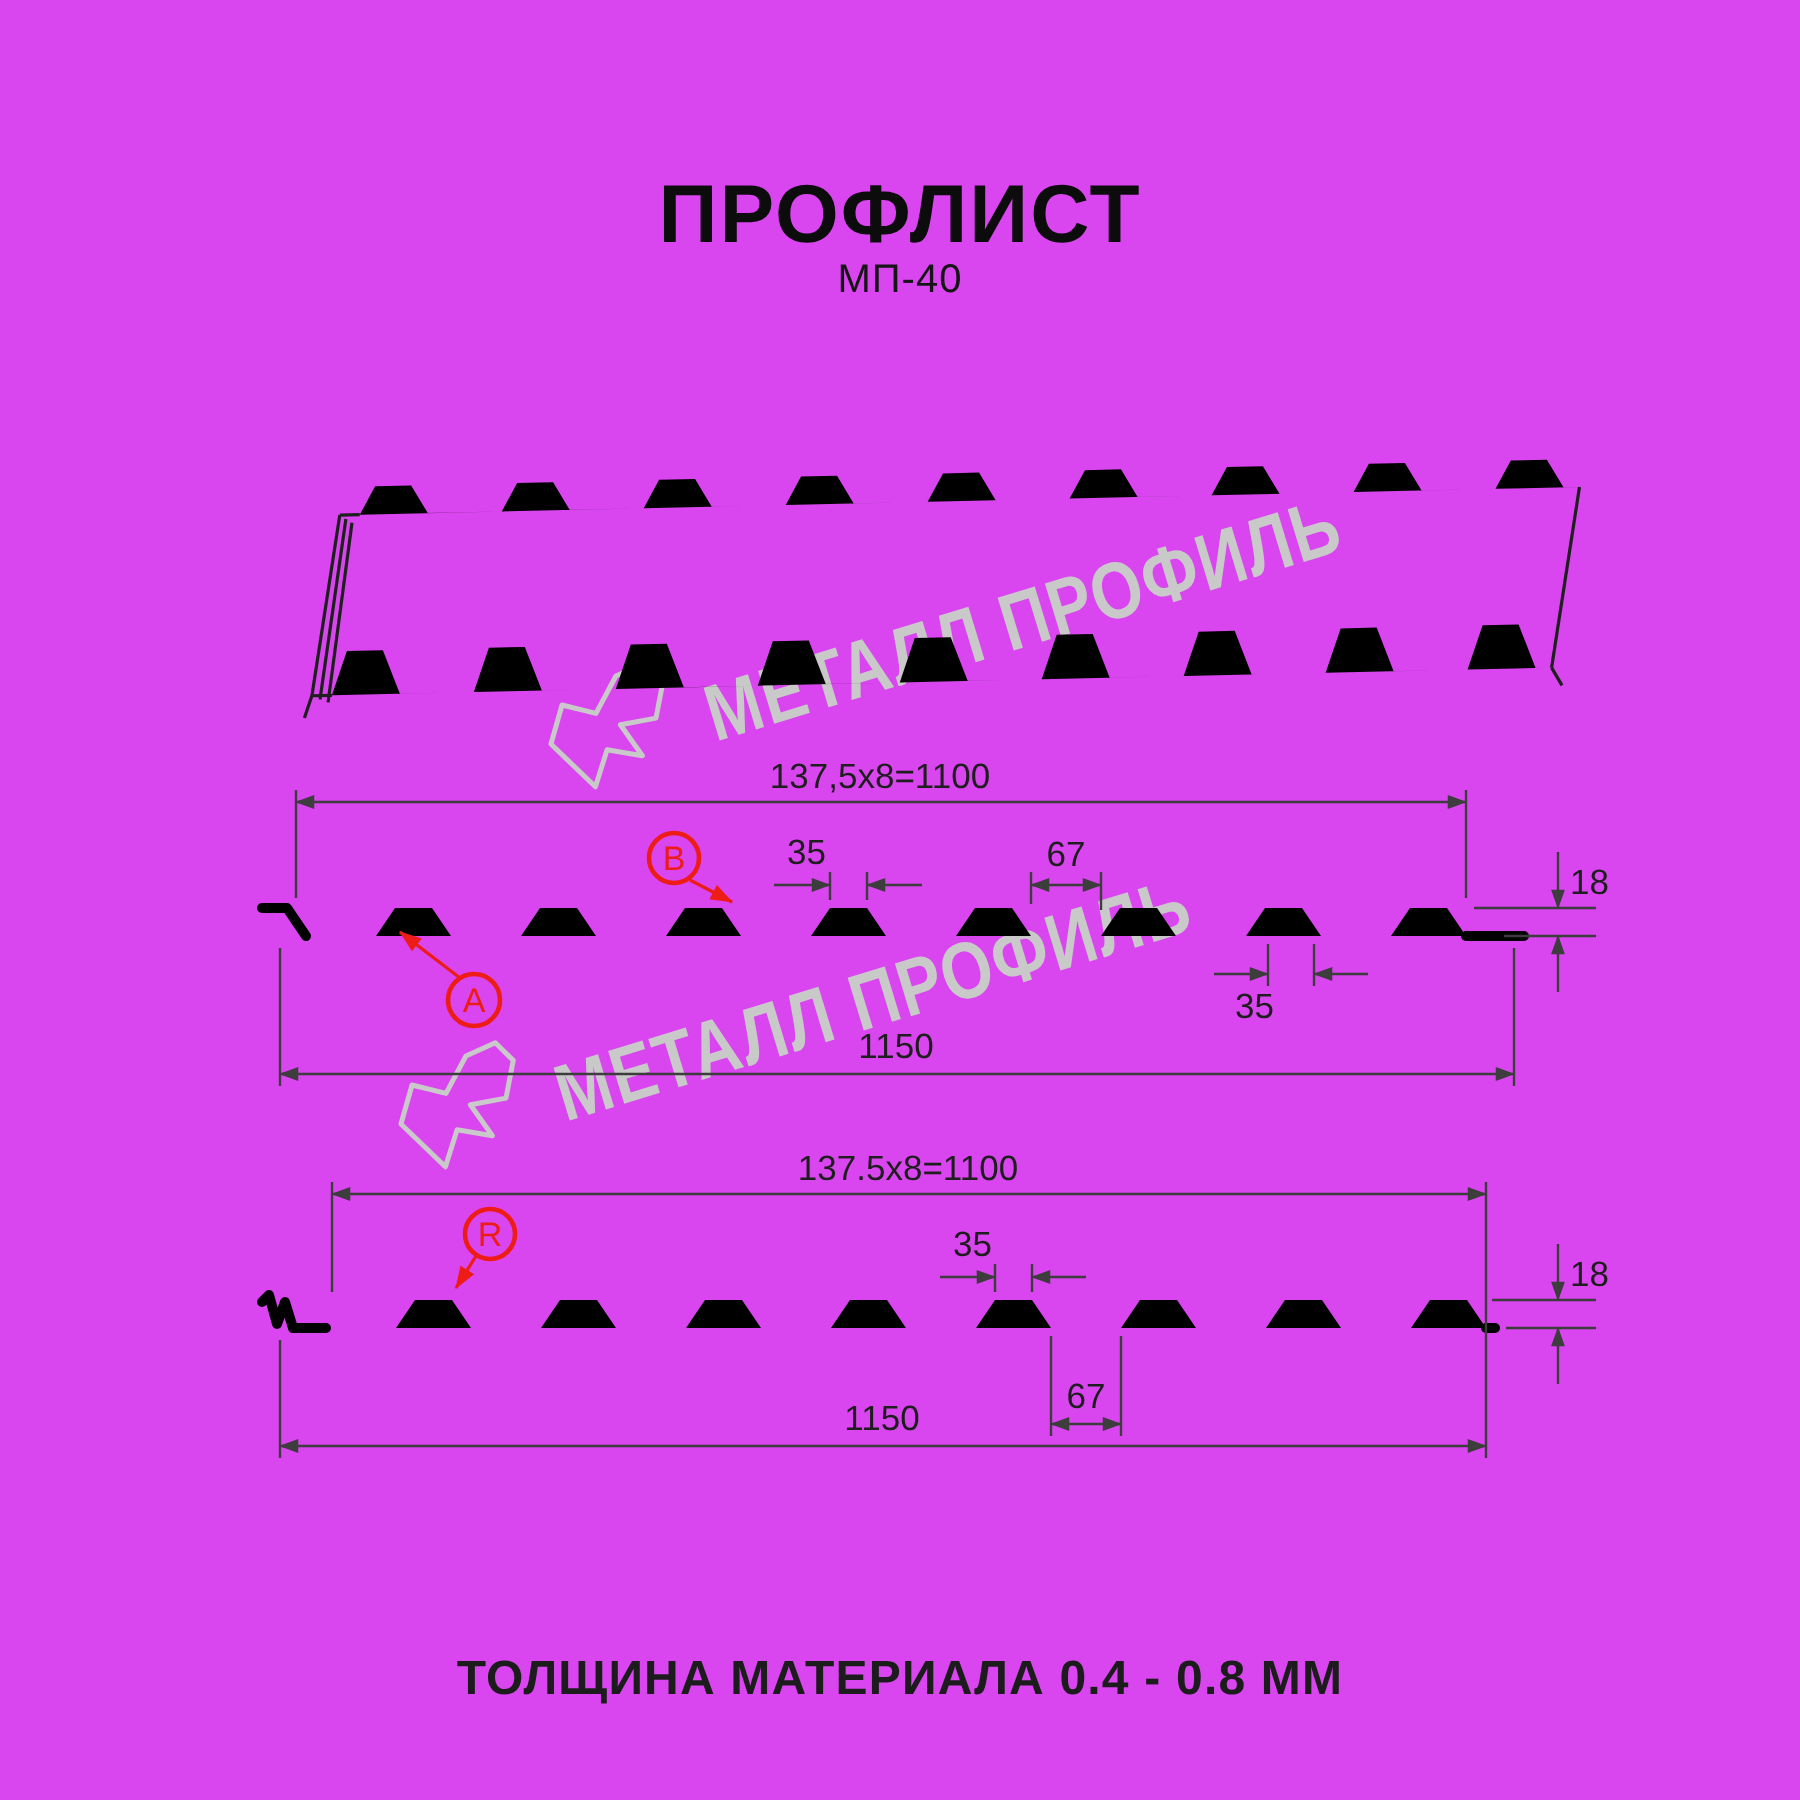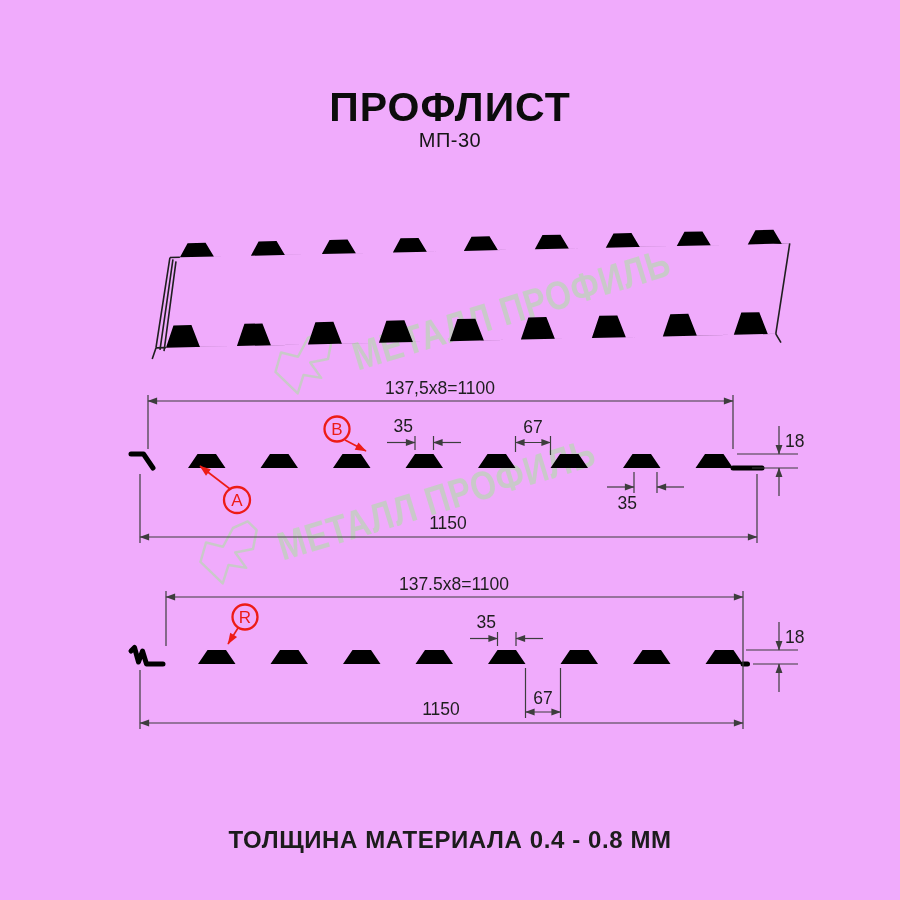--- a/index.html
+++ b/index.html
@@ -1,16 +1,16 @@
 <!DOCTYPE html>
 <html><head>
 <meta charset="utf-8">
 <style>
   html,body{margin:0;padding:0;background:#ffffff;}
-  #page{position:relative;width:900px;height:900px;background:#f0abfc;overflow:hidden;
+  #page{position:relative;width:900px;height:900px;background:#d946ef;overflow:hidden;
         font-family:"Liberation Sans",sans-serif;}
   .title{position:absolute;left:0;top:84px;width:900px;text-align:center;
          font-size:41px;font-weight:700;letter-spacing:1px;color:#0c0c0c;}
   .subtitle{position:absolute;left:0;top:129px;width:900px;text-align:center;
          font-size:20px;font-weight:500;letter-spacing:0.5px;color:#151515;}
   .footer{position:absolute;left:0;top:797px;width:900px;text-align:center;
          font-size:24px;font-weight:600;letter-spacing:0.6px;color:#1c1c1c;margin-top:29px;}
   svg{position:absolute;left:0;top:0;}
   .sheet3d path,.sheet3d line{stroke:#1f1f1f;stroke-width:1.6;fill:none;}
   .profile path{stroke:#000000;stroke-width:5;fill:none;stroke-linejoin:round;stroke-linecap:round;}
@@ -24,21 +24,21 @@
   .wm .wm-logo{stroke:#c9c9c9;stroke-width:2.5;fill:none;stroke-linejoin:round;}
   .wm .wm-text{font-family:"Liberation Sans",sans-serif;font-size:40px;font-weight:700;
                fill:#c9c9c9;letter-spacing:1px;}
 </style>
 </head>
 <body>
 
 <div id="page">
 
   <div class="title">ПРОФЛИСТ</div>
-  <div class="subtitle">МП-30</div>
+  <div class="subtitle">МП-40</div>
 
   <svg width="900" height="900" viewBox="0 0 900 900">
     <defs>
 
       <g id="r3d">
         <path d="M0,86 L8,64 L26,64 L34,86 L71,86"></path>
         <path d="M16,-4 L24,-18 L42,-18 L50,-4 L87,-4"></path>
         <line x1="0" y1="86" x2="16" y2="-4"></line>
         <line x1="8" y1="64" x2="24" y2="-18"></line>
         <line x1="26" y1="64" x2="42" y2="-18"></line>

